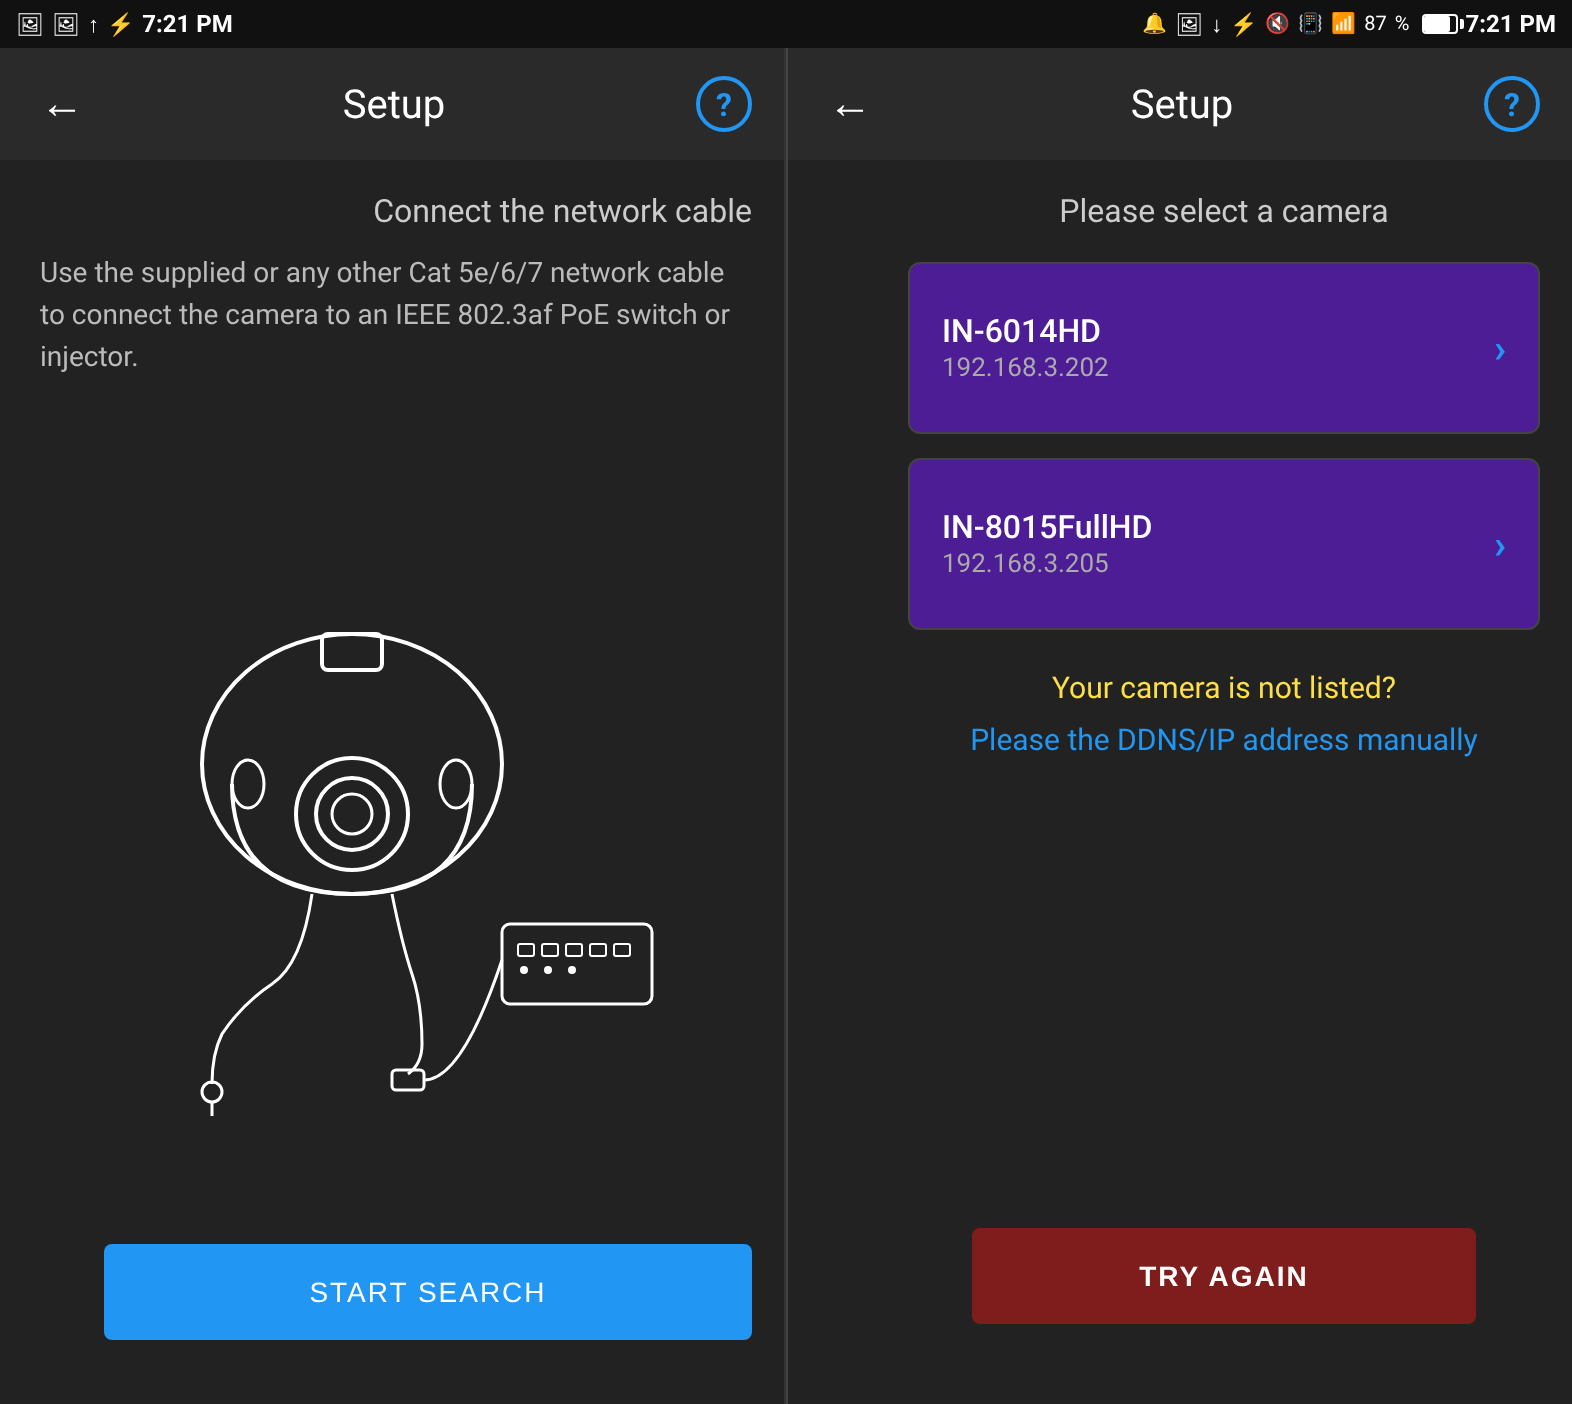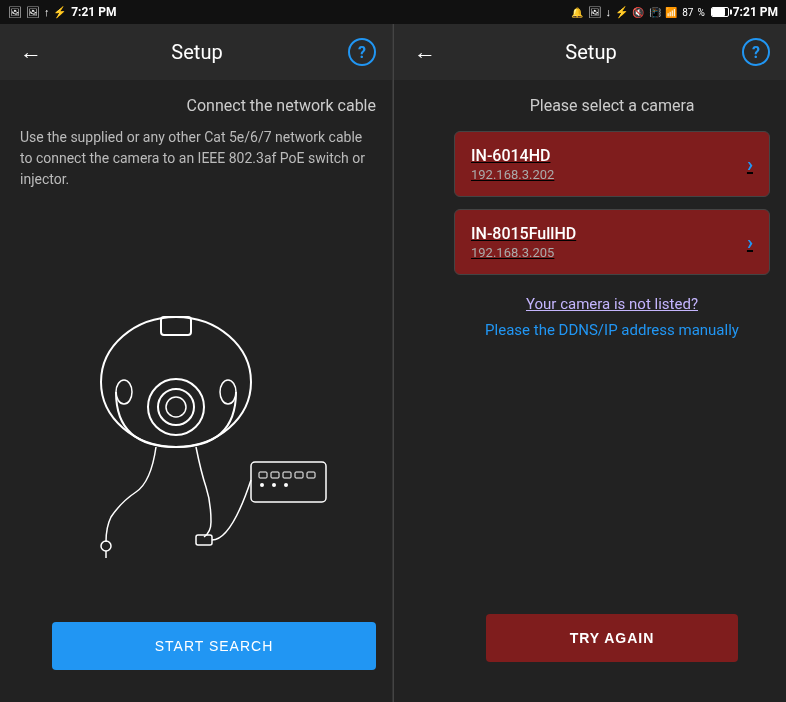--- a/index.html
+++ b/index.html
@@ -173,30 +173,29 @@
       overflow: hidden;
       margin-left: 44px;
     }
     .select-title {
       font-size: 16px;
       color: #ccc;
       text-align: center;
       margin-bottom: 16px;
     }
     .camera-card {
-      background: #7f1d1d;
+      background: #4c1d95;
       border: 1px solid #444;
       border-radius: 6px;
-      padding: 14px 16px;
+      padding: 24px 16px;
       margin-bottom: 12px;
       display: flex;
       align-items: center;
       justify-content: space-between;
       cursor: pointer;
-      text-decoration: underline;
     }
     .camera-info {
       display: flex;
       flex-direction: column;
     }
     .camera-name {
       font-size: 16px;
       color: #fff;
       font-weight: 500;
     }
@@ -205,25 +204,24 @@
       color: #aaa;
       margin-top: 2px;
     }
     .chevron-right {
       color: #2196F3;
       font-size: 20px;
       font-weight: bold;
     }
     .not-listed {
       font-size: 15px;
-      color: #c4b5fd;
+      color: #fde047;
       text-align: center;
       margin-top: 8px;
       margin-bottom: 8px;
-      text-decoration: underline;
     }
     .manual-link {
       font-size: 15px;
       color: #2196F3;
       text-align: center;
       margin-bottom: 20px;
       cursor: pointer;
     }
     .try-again-btn {
       background: #7f1d1d;

